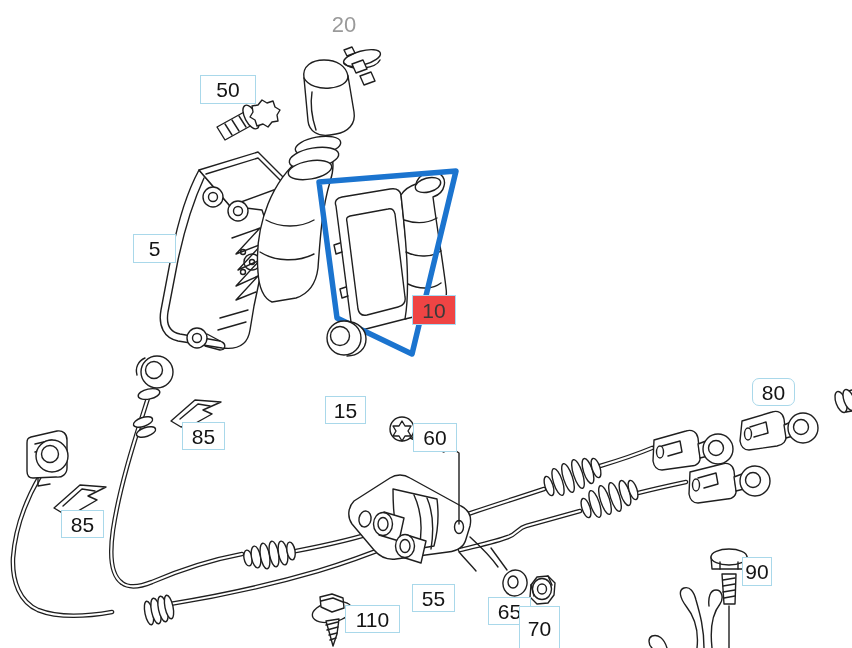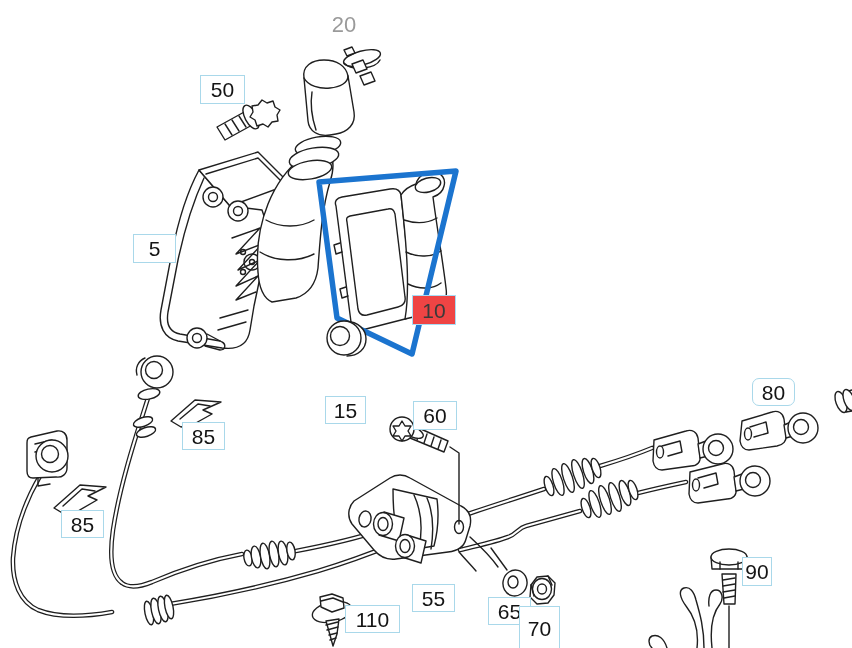--- a/index.html
+++ b/index.html
@@ -250,27 +250,27 @@
     <ellipse class="fw" cx="332" cy="612" rx="20" ry="10" transform="rotate(-12 332 612)"></ellipse>
     <path class="fw" d="M320,597 L332,594 L343,598 L344,608 L332,612 L321,607 Z"></path>
     <path class="ln" d="M321,601 L333,598 L343,602"></path>
     <path class="fw" d="M326,621 L339,619 L337,634 L333,646 L330,635 Z"></path>
     <path class="ln" d="M326,625 l12,-3 M327,630 l11,-3 M329,635 l8,-2 M330,640 l6,-2"></path>
   </g>
 
 </svg>
 
   <div class="plabel plain" style="left:326px;top:12px;width:36px;height:26px;">20</div>
-  <div class="plabel" style="left:200px;top:75px;width:45px;height:29px;">50</div>
+  <div class="plabel" style="left:200px;top:75px;width:56px;height:29px;">50</div>
   <div class="plabel" style="left:133px;top:234px;width:43px;height:29px;">5</div>
   <div class="plabel selected" style="left:412px;top:295px;width:44px;height:30px;">10</div>
   <div class="plabel" style="left:325px;top:348px;width:41px;height:28px;margin-top:48px;">15</div>
   <div class="plabel" style="left:182px;top:422px;width:43px;height:28px;">85</div>
   <div class="plabel" style="left:61px;top:510px;width:43px;height:28px;">85</div>
-  <div class="plabel" style="left:413px;top:401px;width:44px;height:29px;">60</div>
+  <div class="plabel" style="left:413px;top:423px;width:44px;height:29px;">60</div>
   <div class="plabel" style="left:752px;top:378px;width:43px;height:28px;border-radius:7px;">80</div>
   <div class="plabel" style="left:412px;top:560px;width:43px;height:28px;margin-top:24px;">55</div>
   <div class="plabel" style="left:488px;top:597px;width:43px;height:28px;">65</div>
   <div class="plabel" style="left:519px;top:606px;width:41px;height:44px;">70</div>
   <div class="plabel" style="left:742px;top:557px;width:30px;height:29px;">90</div>
   <div class="plabel" style="left:345px;top:605px;width:55px;height:28px;">110</div>
 
 </div>
 
 </body></html>

